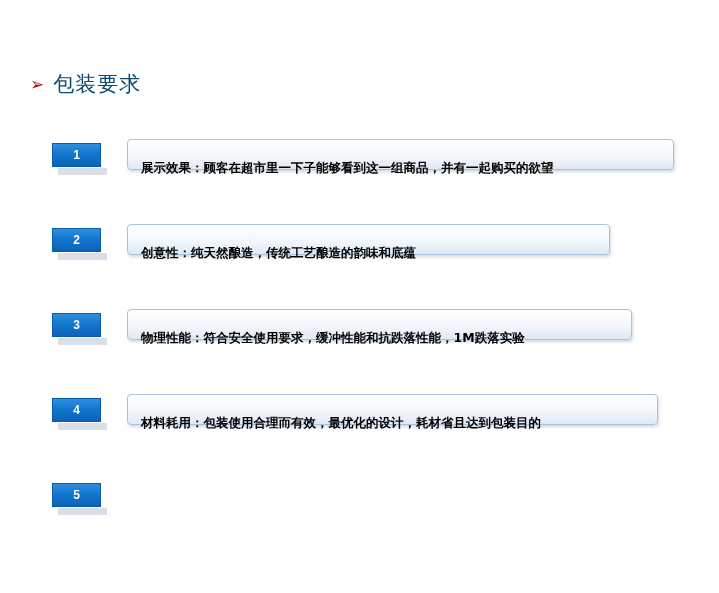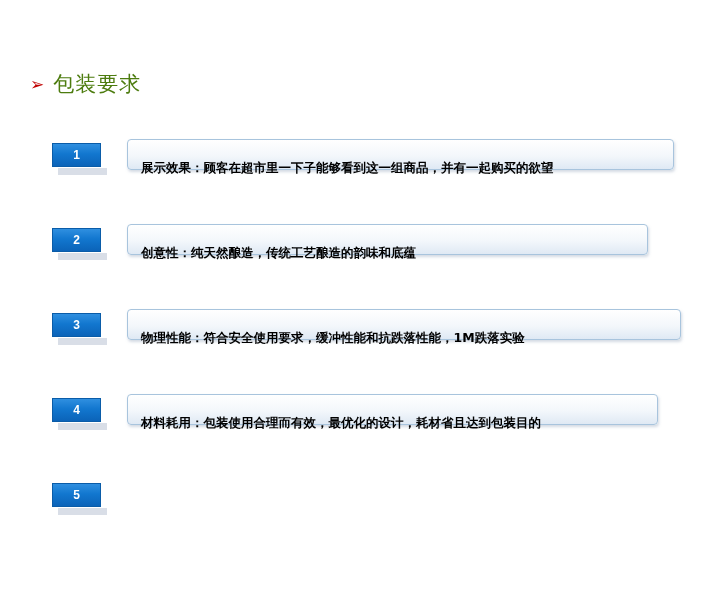--- a/index.html
+++ b/index.html
@@ -63,21 +63,21 @@
   .bullet-arrow {
     color: #c00000;
     font-size: 17px;
     line-height: 1;
     margin-right: 9px;
     font-family: "DejaVu Sans", sans-serif;
   }
   .section-heading-text {
     font-family: "DejaVu Serif", "Liberation Serif", serif;
     font-size: 21px;
-    color: #4d7c0f;
+    color: #0c4a6e;
     letter-spacing: 1px;
     white-space: nowrap;
   }
 
   
   .rows {
     position: absolute;
     left: 0;
     top: 131px;
     width: 719px;
@@ -153,29 +153,29 @@
       <div class="num-shadow"></div>
       <div class="num-box">1</div>
       <div class="text-box" style="width:547px;">
         <span class="text-box-label">展示效果：顾客在超市里一下子能够看到这一组商品，并有一起购买的欲望</span>
       </div>
     </div>
 
     <div class="row">
       <div class="num-shadow"></div>
       <div class="num-box">2</div>
-      <div class="text-box" style="width:521px;">
+      <div class="text-box" style="width:483px;">
         <span class="text-box-label">创意性：纯天然酿造，传统工艺酿造的韵味和底蕴</span>
       </div>
     </div>
 
     <div class="row">
       <div class="num-shadow"></div>
       <div class="num-box">3</div>
-      <div class="text-box" style="width:554px;">
+      <div class="text-box" style="width:505px;">
         <span class="text-box-label">物理性能：符合安全使用要求，缓冲性能和抗跌落性能，1M跌落实验</span>
       </div>
     </div>
 
     <div class="row">
       <div class="num-shadow"></div>
       <div class="num-box">4</div>
       <div class="text-box" style="width:531px;">
         <span class="text-box-label">材料耗用：包装使用合理而有效，最优化的设计，耗材省且达到包装目的</span>
       </div>

